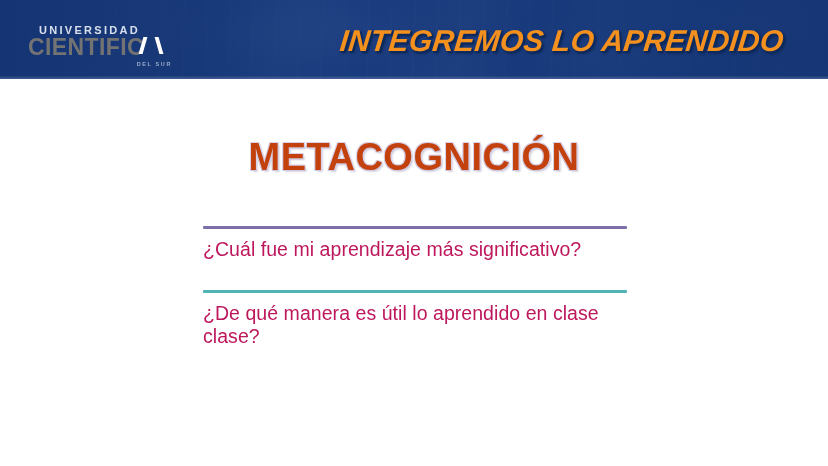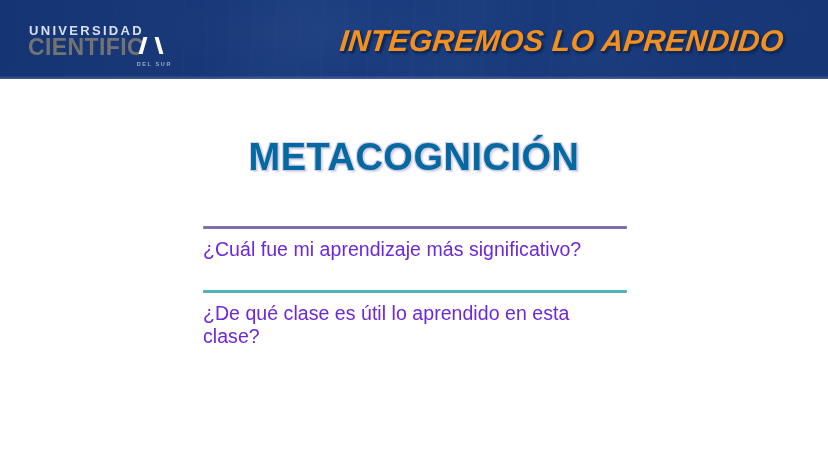--- a/index.html
+++ b/index.html
@@ -81,26 +81,26 @@
   
   .logo {
     position: absolute;
     left: 28px;
     top: 26px;
     width: 150px;
     height: 42px;
     z-index: 5;
   }
   .logo-top {
-    font-size: 13px;
+    font-size: 11px;
     letter-spacing: 2.3px;
     color: #e9eef7;
     font-weight: 700;
     line-height: 9px;
-    margin-left: 1px;
+    margin-left: 11px;
     opacity: 0.92;
   }
   .logo-main {
     font-size: 23px;
     letter-spacing: 0.4px;
     color: #737373;
     font-weight: 700;
     line-height: 24px;
     white-space: nowrap;
     position: relative;
@@ -160,21 +160,21 @@
 
   
   .meta-title {
     position: absolute;
     left: 0;
     right: 0;
     top: 136px;
     text-align: center;
     font-size: 38px;
     font-weight: 700;
-    color: #0369a1;
+    color: #c2410c;
     letter-spacing: 0.5px;
     text-shadow:
       -1px -1px 0 #d9d2e8,
        1px -1px 0 #d9d2e8,
       -1px  1px 0 #cfc7e0,
        1px  1px 0 #cfc7e0,
        2px  2px 2px rgba(120,110,150,0.30);
   }
 
   .q-block {
@@ -190,21 +190,21 @@
     height: 3px;
     border-radius: 1px;
   }
   .q-rule.purple { background: #7d6fa8; }
   .q-rule.teal { background: #4fb3b8; }
 
   .q-text {
     margin-top: 9px;
     font-size: 19.5px;
     line-height: 23px;
-    color: #6d28d9;
+    color: #be185d;
     font-weight: 400;
     letter-spacing: 0.05px;
     width: 400px;
   }
 </style>
 </head>
 <body>
 
 <div class="slide">
 
@@ -226,16 +226,16 @@
 
   <div class="meta-title">METACOGNICIÓN</div>
 
   <div class="q-block first">
     <div class="q-rule purple"></div>
     <div class="q-text">¿Cuál fue mi aprendizaje más significativo?</div>
   </div>
 
   <div class="q-block second">
     <div class="q-rule teal"></div>
-    <div class="q-text">¿De qué clase es útil lo aprendido en esta clase?</div>
+    <div class="q-text">¿De qué manera es útil lo aprendido en clase clase?</div>
   </div>
 
 </div>
 
 </body></html>

